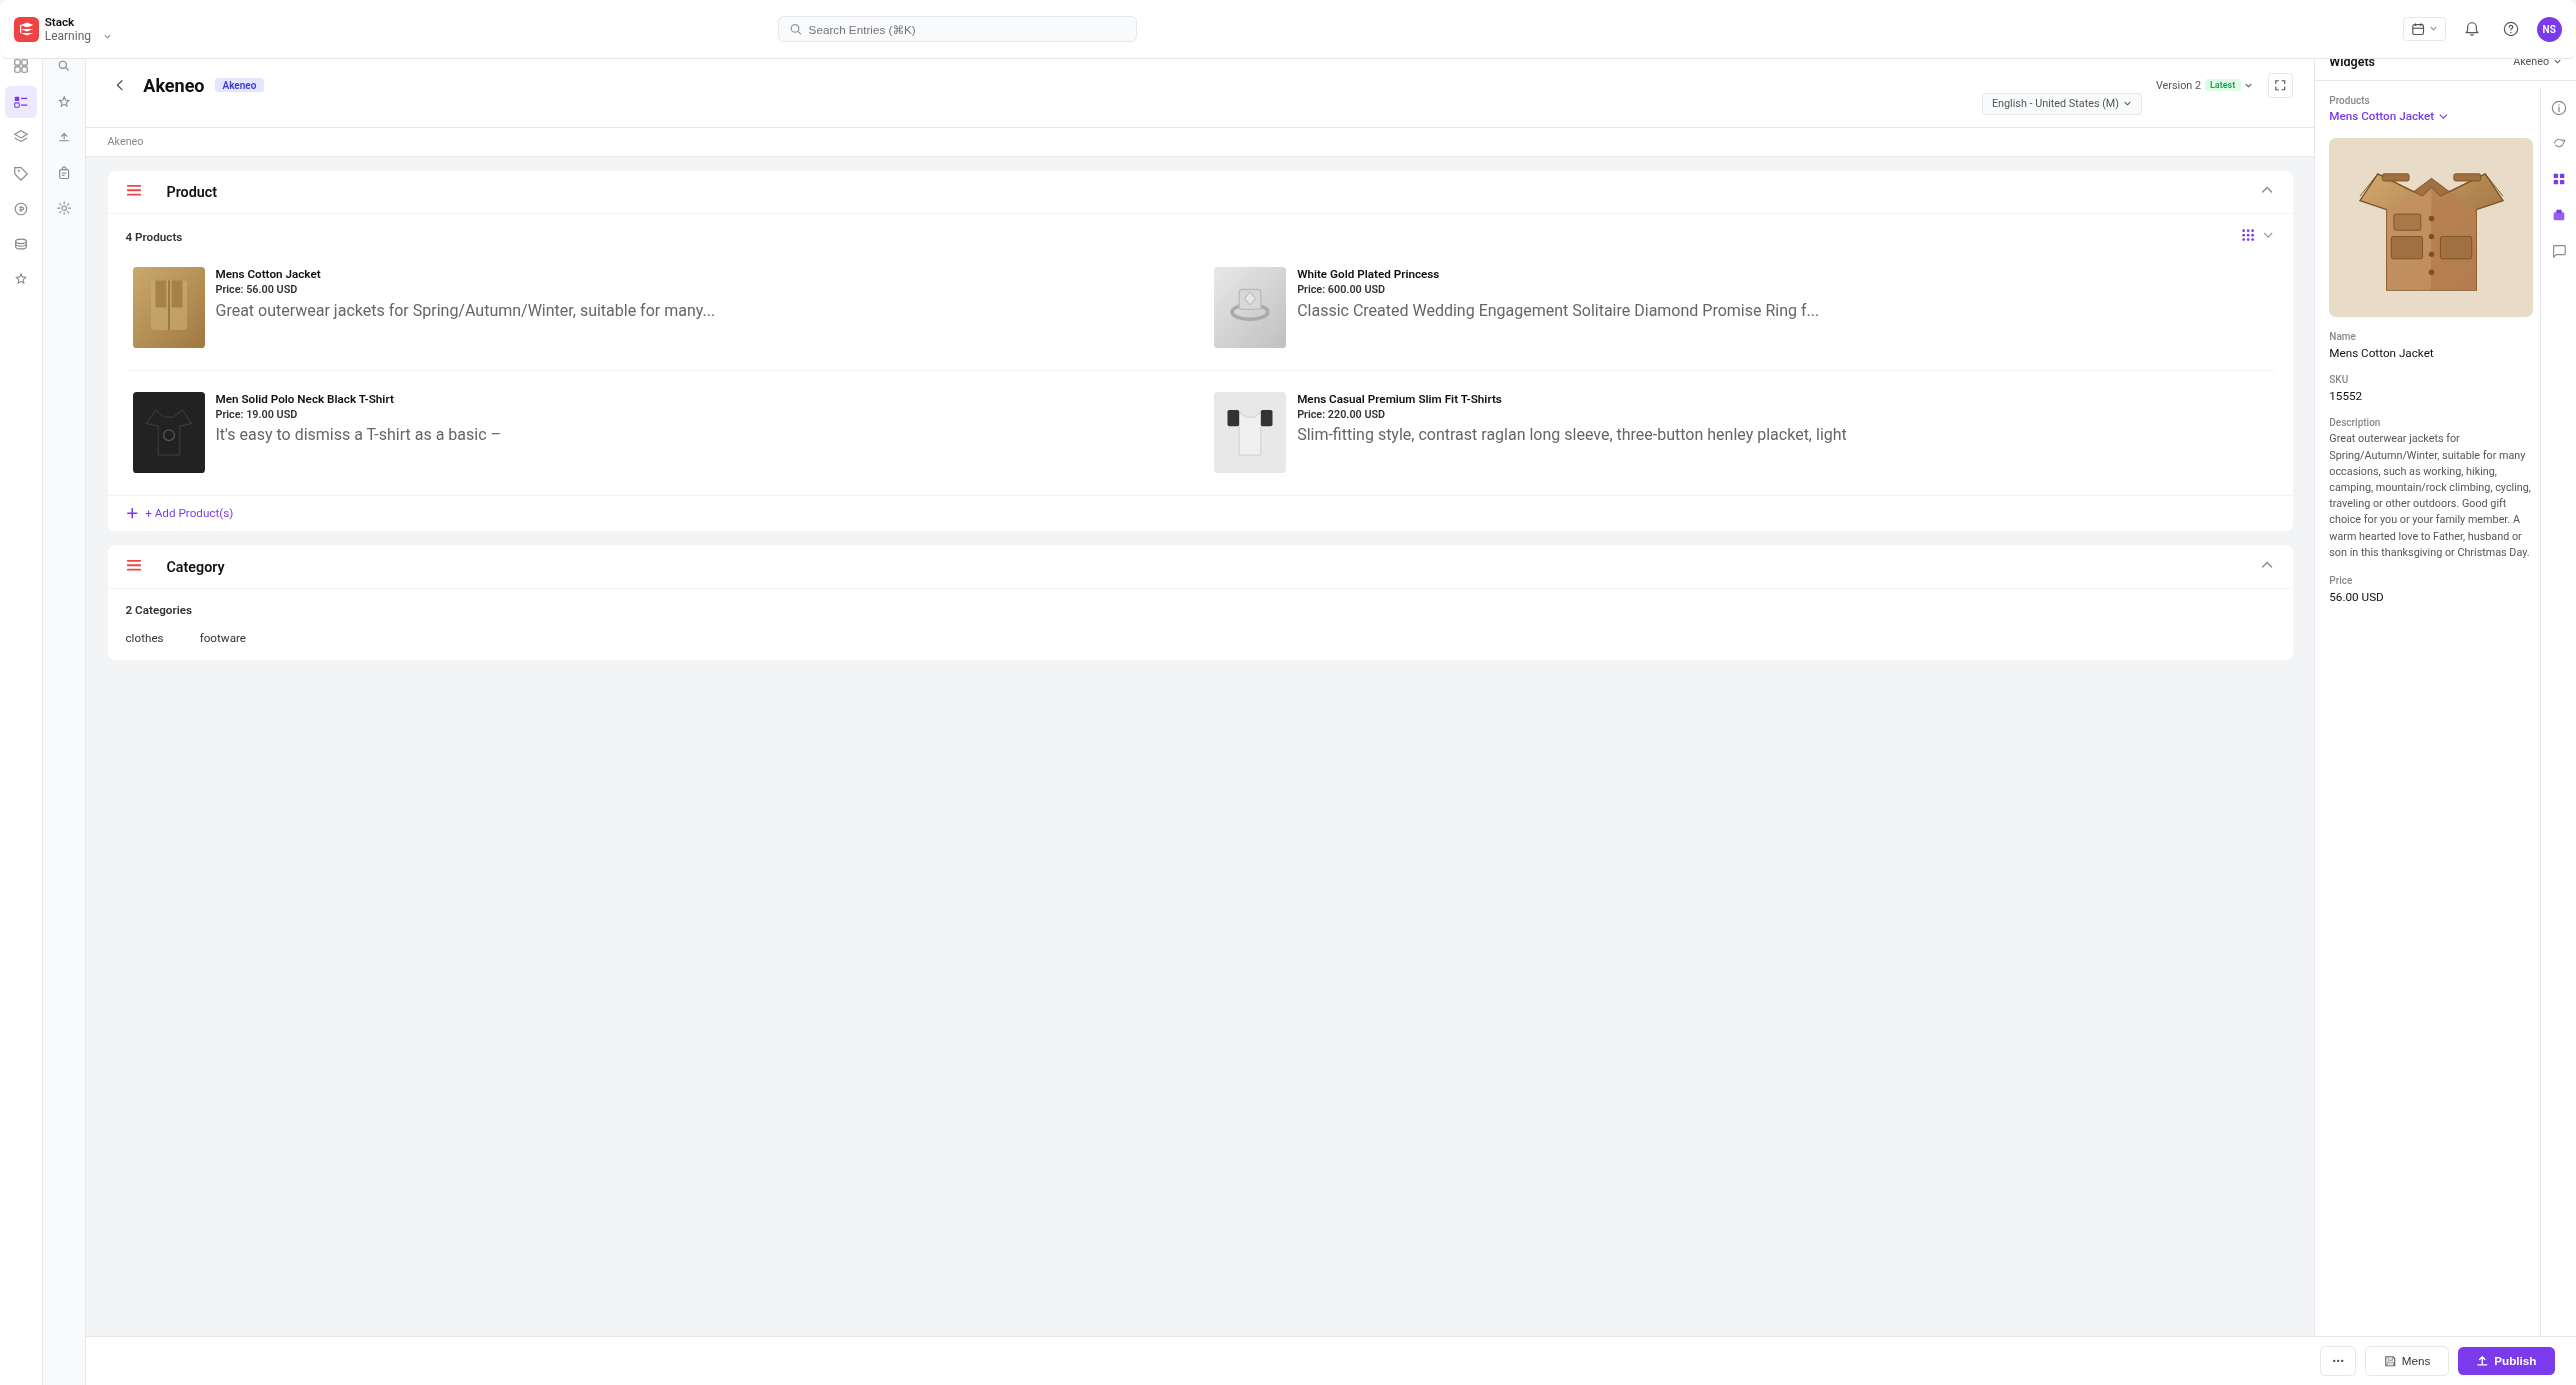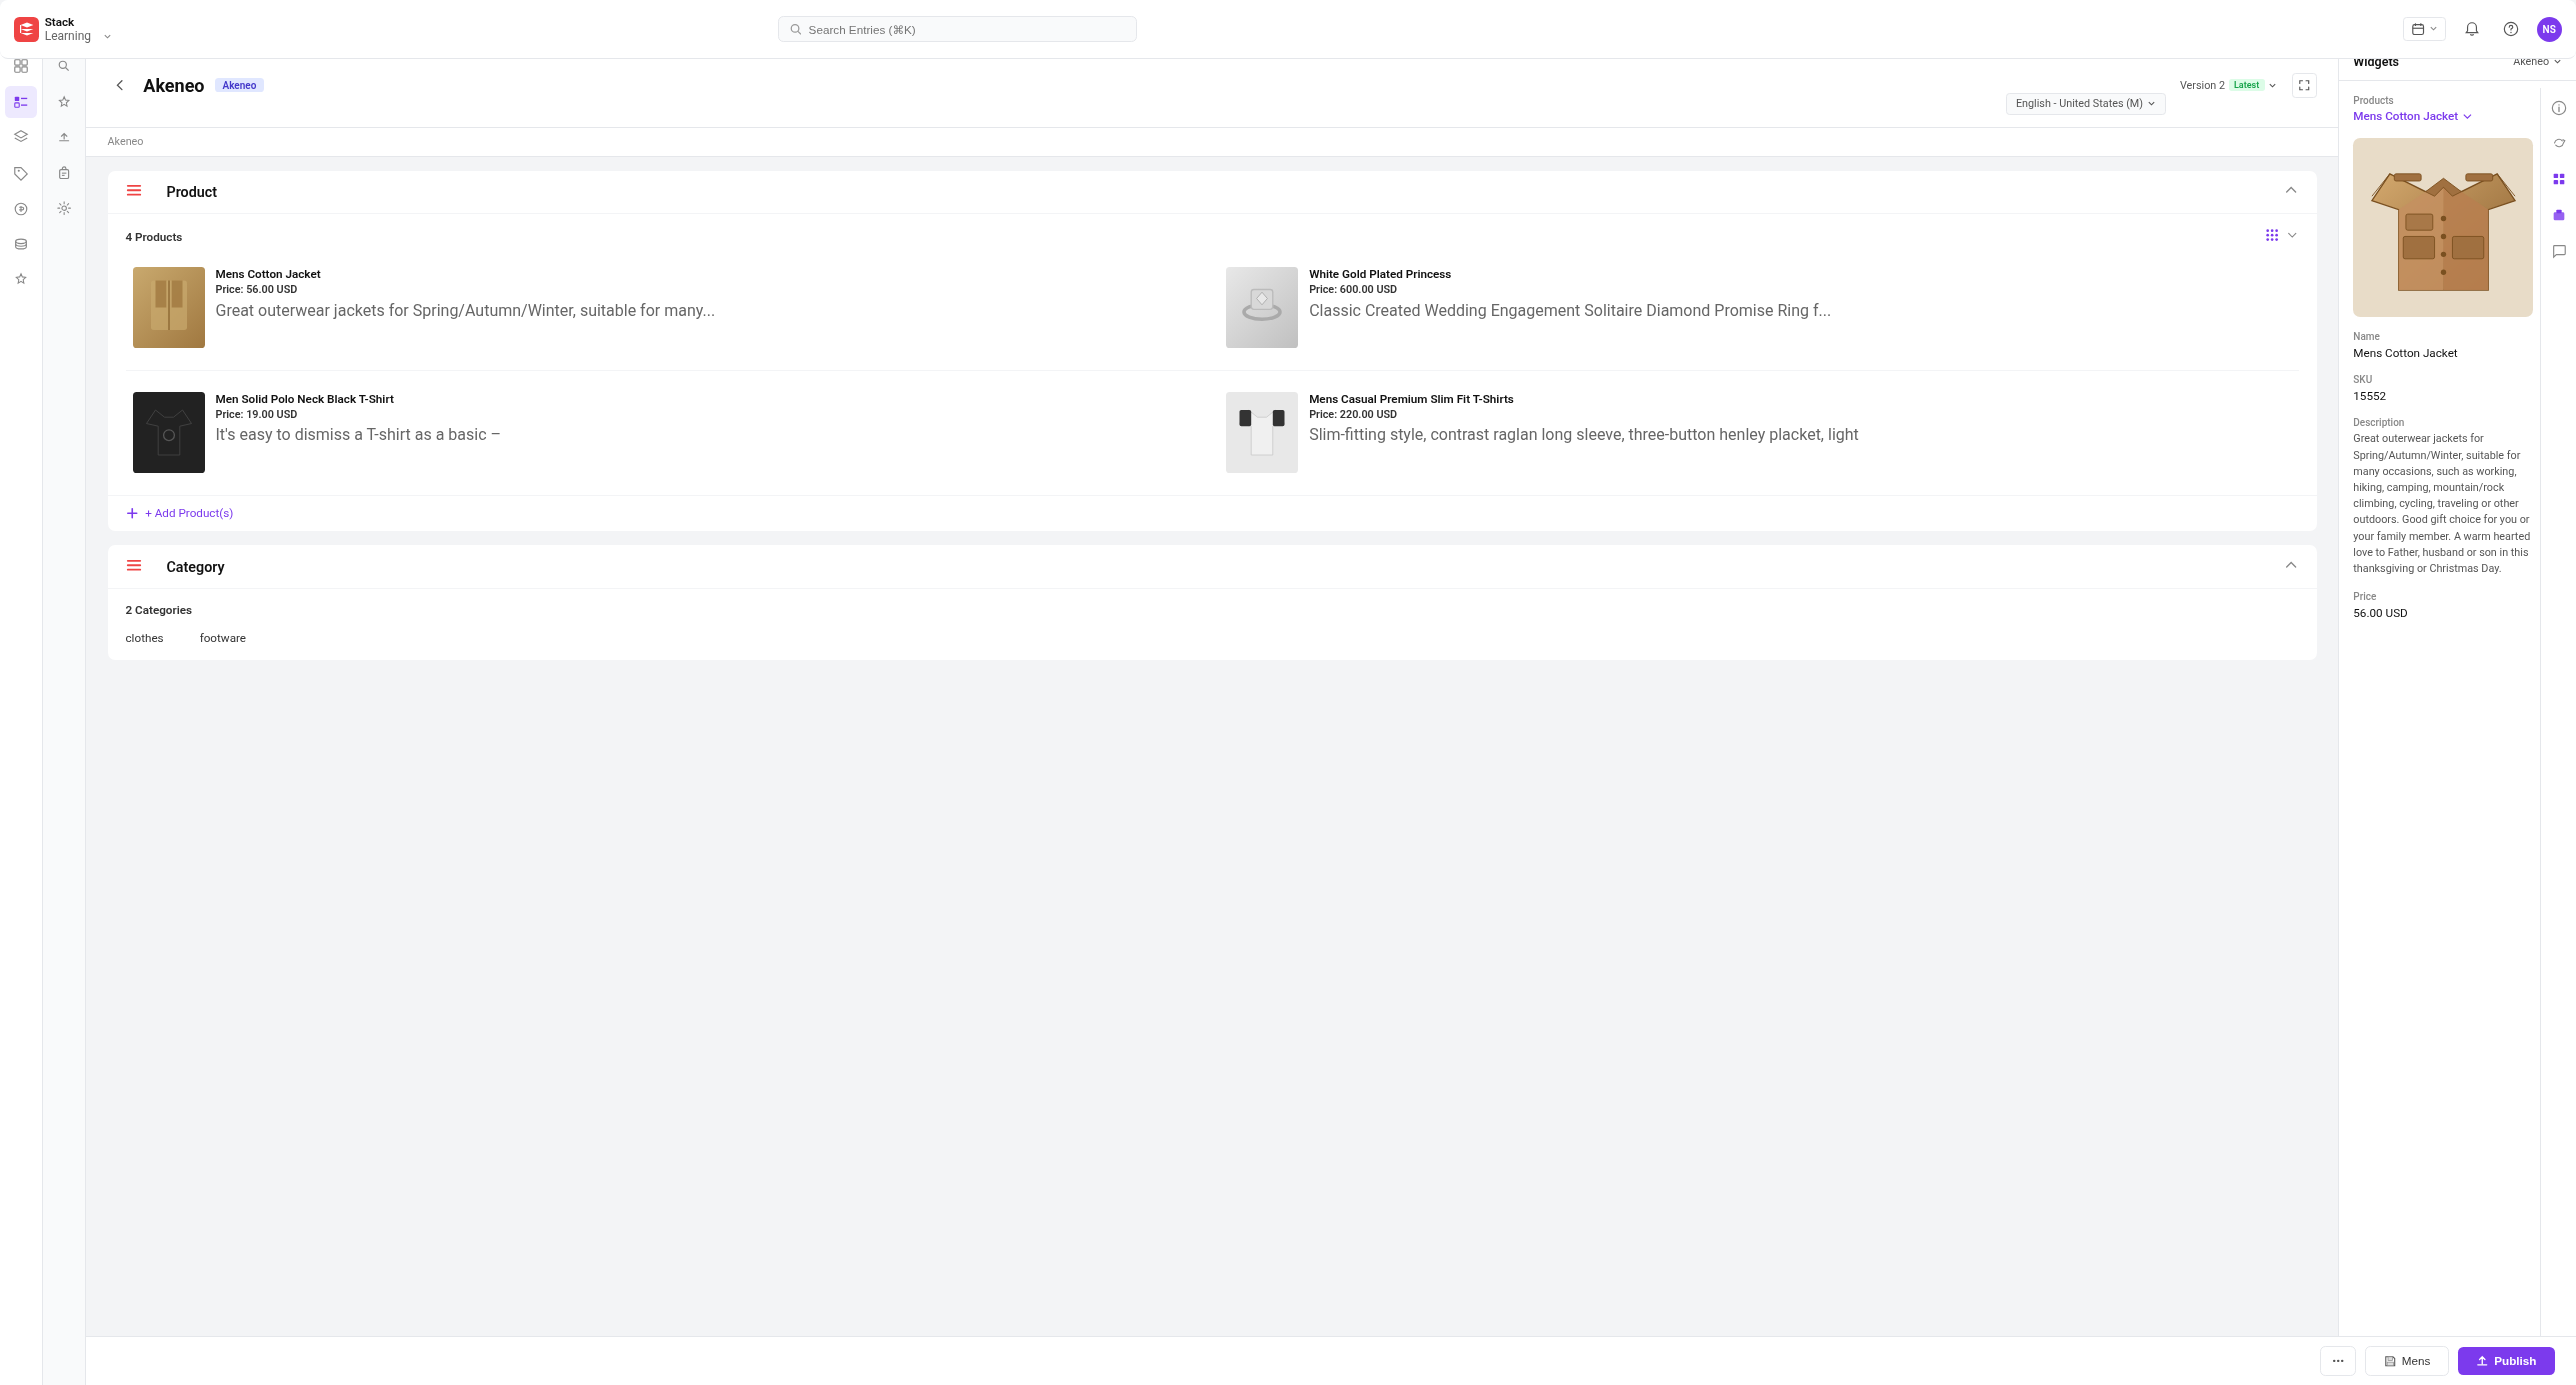--- a/index.html
+++ b/index.html
@@ -113,21 +113,21 @@
     .add-products { padding: 10.8px 18px; display: flex; align-items: center; gap: 7.2px; color: #7c3aed; font-size: 11.7px; cursor: pointer; }
 
     
     .categories-container { padding: 14.3px 18px; }
     .categories-count { font-size: 11.7px; font-weight: 600; color: #333; margin-bottom: 14.3px; }
     .categories-list { display: flex; gap: 36px; }
     .category-item { font-size: 11.7px; color: #333; }
 
     
     .right-panel {
-      width: 238px; background: #fff; border-left: 0.9px solid #e5e7eb;
+      width: 262px; background: #fff; border-left: 0.9px solid #e5e7eb;
       display: flex; flex-direction: column; overflow: hidden; position: relative;
     }
     .right-panel-collapse {
       position: absolute; left: -14.3px; top: 50%; transform: translateY(-50%);
       width: 14.3px; height: 43px; background: #e5e7eb; border-radius: 3.6px 0 0 3.6px;
       display: flex; align-items: center; justify-content: center; cursor: pointer; z-index: 10;
     }
 
     .right-panel-header {
       padding: 10.8px 14.3px; border-bottom: 0.9px solid #e5e7eb;

